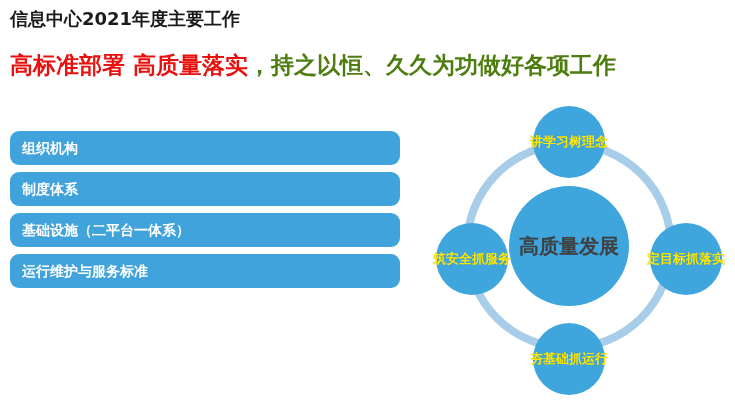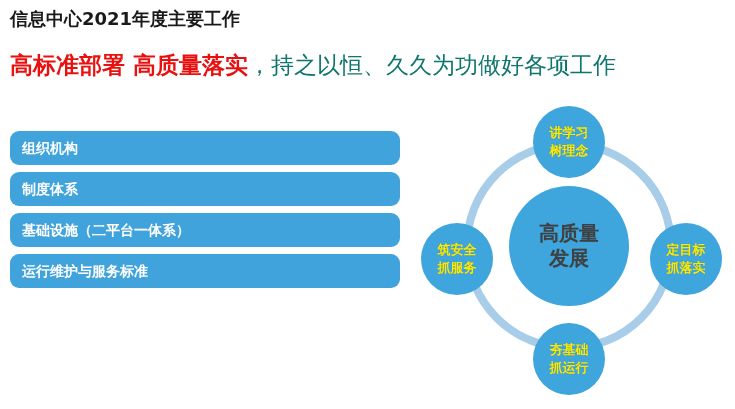--- a/index.html
+++ b/index.html
@@ -44,22 +44,22 @@
     top: 48px;
     font-size: 23px;
     font-weight: bold;
     white-space: nowrap;
     line-height: 34px;
   }
   .subtitle .hl {
     color: #e8110f;
   }
   .subtitle .rest {
-    color: #0f766e;
-    font-weight: normal;
+    color: #4d7c0f;
+    font-weight: bold;
     margin-top: 15px;
   }
 
   
   .task-list {
     position: absolute;
     left: 10px;
     top: 131px;
     width: 330px;
   }
@@ -100,21 +100,20 @@
     height: 212px;
     border: 8px solid #a8cde8;
     border-radius: 50%;
     box-sizing: border-box;
   }
   .node {
     position: absolute;
     border-radius: 50%;
     background: #3ea5dd;
     display: flex;
-    flex-direction: column;
     align-items: center;
     justify-content: center;
     text-align: center;
     box-sizing: border-box;
   }
   .node .line {
     display: block;
     white-space: nowrap;
   }
 
@@ -140,21 +139,21 @@
   .node-sat .line {
     color: #ffe800;
     font-size: 13px;
     font-weight: bold;
     line-height: 18px;
     text-shadow: 0 0 1px rgba(0,0,0,.18);
   }
   .node-top    { left: 115px; top: 8px;   }
   .node-right  { left: 232px; top: 125px; }
   .node-bottom { left: 115px; top: 225px; }
-  .node-left   { left: 3px;   top: 125px; }
+  .node-left   { left: 18px;   top: 125px; }
 </style>
 </head>
 <body>
 
 <div id="slide">
 
   <div class="page-title">信息中心2021年度主要工作</div>
 
   <div class="subtitle">
     <span class="hl">高标准部署  高质量落实</span><span class="rest">，持之以恒、久久为功做好各项工作</span>

